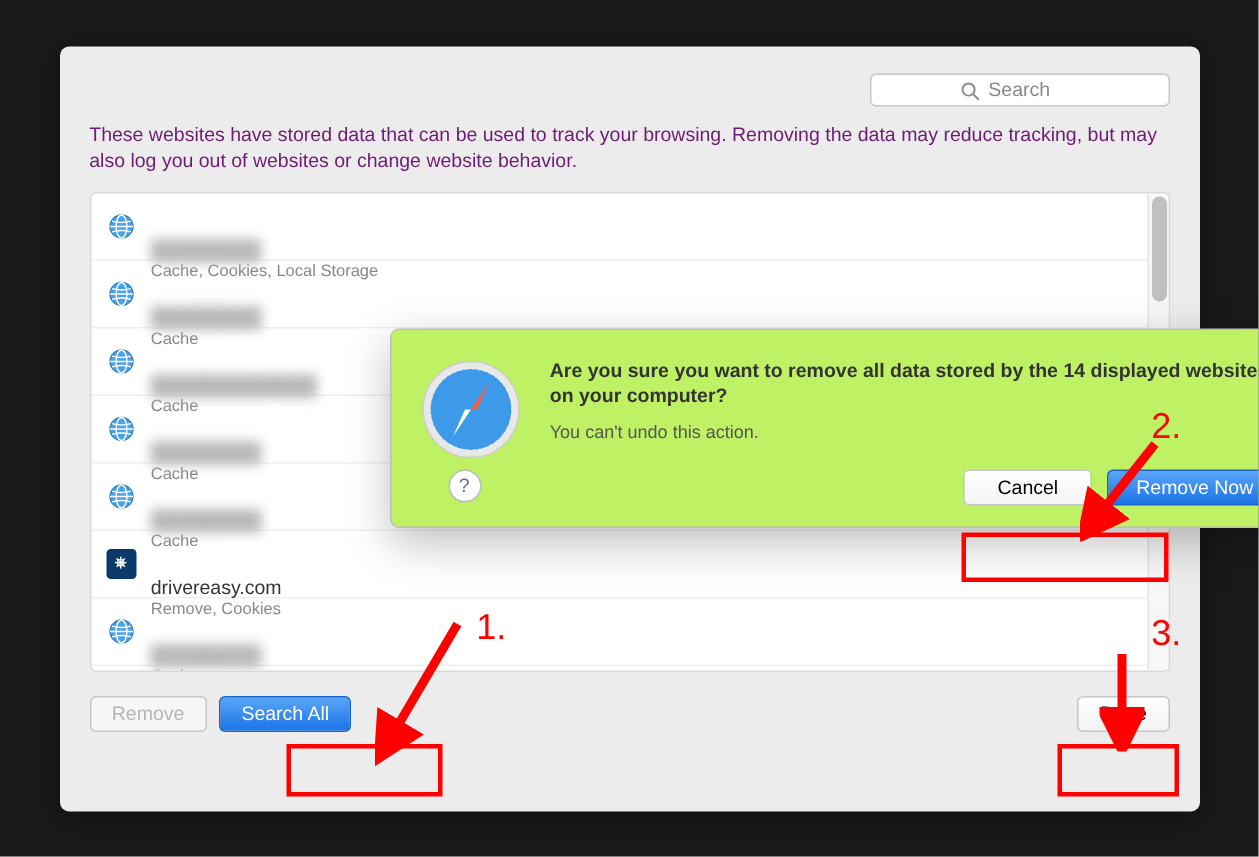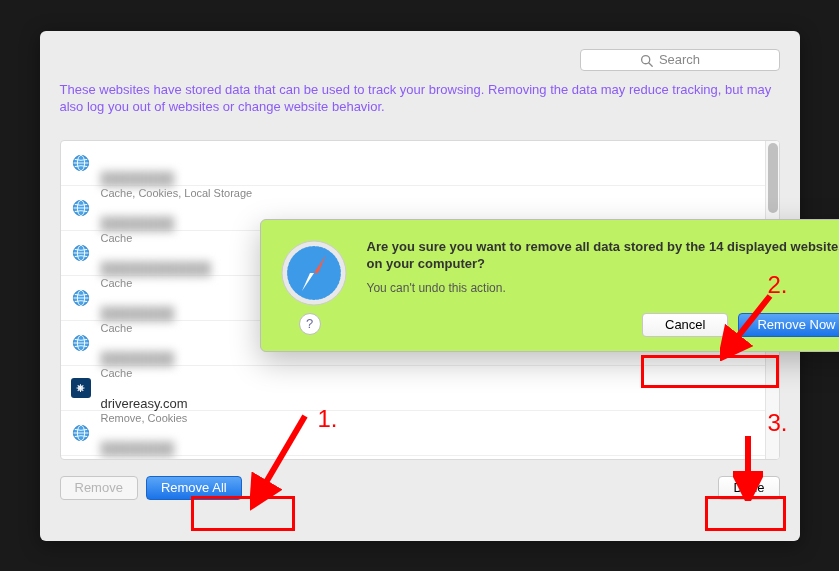--- a/index.html
+++ b/index.html
@@ -44,23 +44,23 @@
       border: 1px solid #c7c7c7;
       border-radius: 4px;
       background: #fff;
       padding: 0 8px 0 8px;
       font-size: 13px;
       color: #333;
       text-align: left;
     }
     .search-input::placeholder { color: #888; text-align: center; }
     .desc {
-      color: #8b5cf6;
+      color: #701a75;
       line-height: 1.35;
-      margin-bottom: 24px;
+      margin-bottom: 12px;
     }
     .list-wrap {
       background: #fff;
       border: 1px solid #d9d9d9;
       border-radius: 4px;
       height: 320px;
       display: flex;
       overflow: hidden;
     }
     .list {
@@ -333,21 +333,21 @@
       </div>
 
     </div>
     <div class="scrollbar">
       <div class="thumb"></div>
     </div>
   </div>
 
   <div class="bottombar">
     <button class="btn disabled">Remove</button>
-    <button class="btn primary">Remove All</button>
+    <button class="btn primary">Search All</button>
     <div class="spacer"></div>
     <button class="btn">Done</button>
   </div>
 
   <div class="dialog">
     <div class="safari-icon">
       <svg width="68" height="68" viewBox="0 0 68 68">
         <circle cx="34" cy="34" r="32" fill="#e8e8e8" stroke="#ccc" stroke-width="1"></circle>
         <circle cx="34" cy="34" r="27" fill="#3d9ae8"></circle>
         <circle cx="34" cy="34" r="27" fill="none" stroke="#fff" stroke-width="0.5" stroke-dasharray="1 3"></circle>

